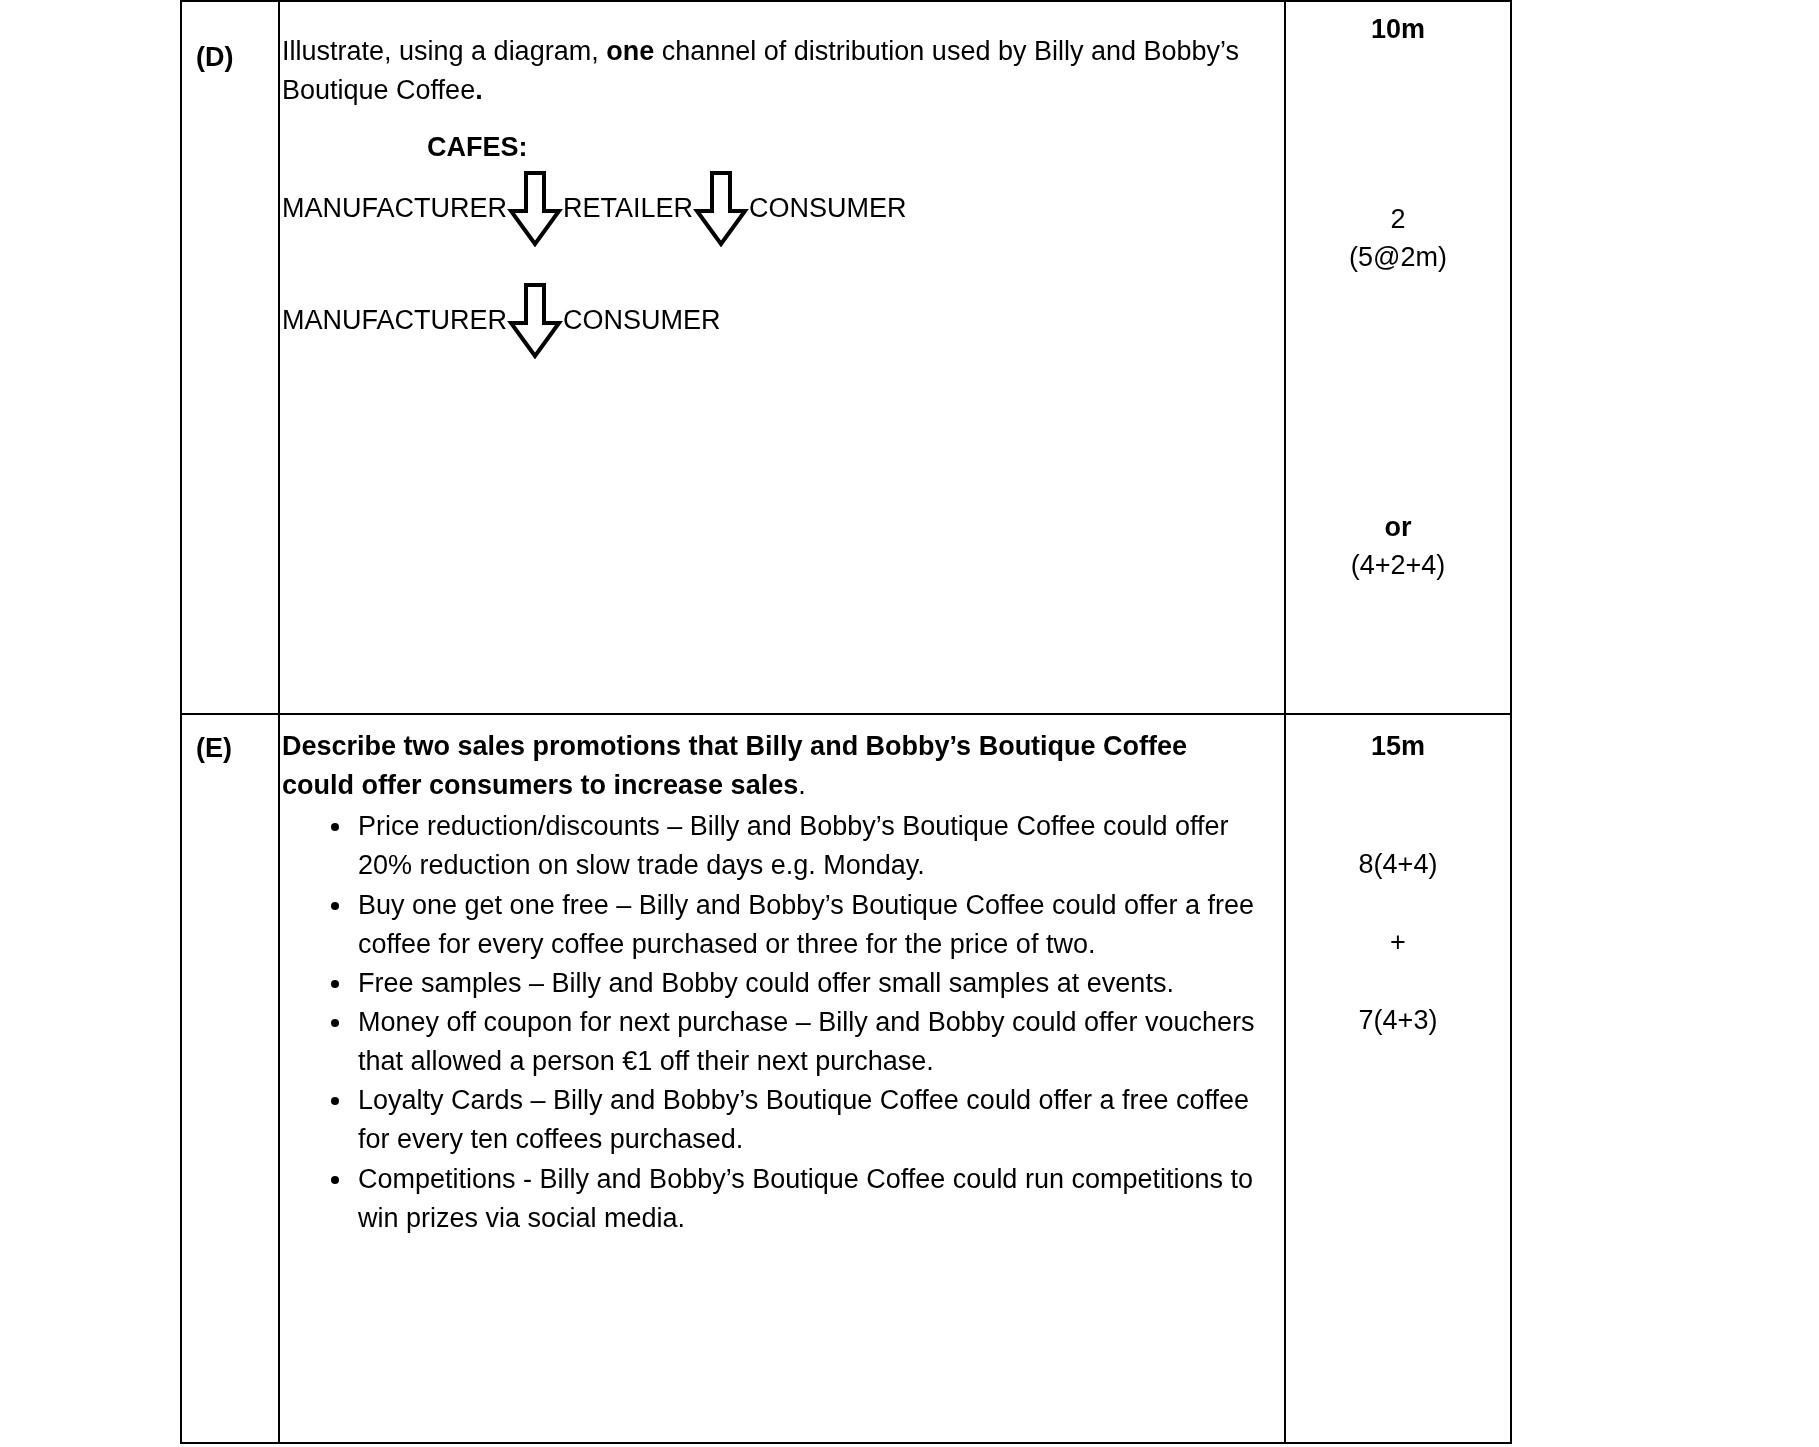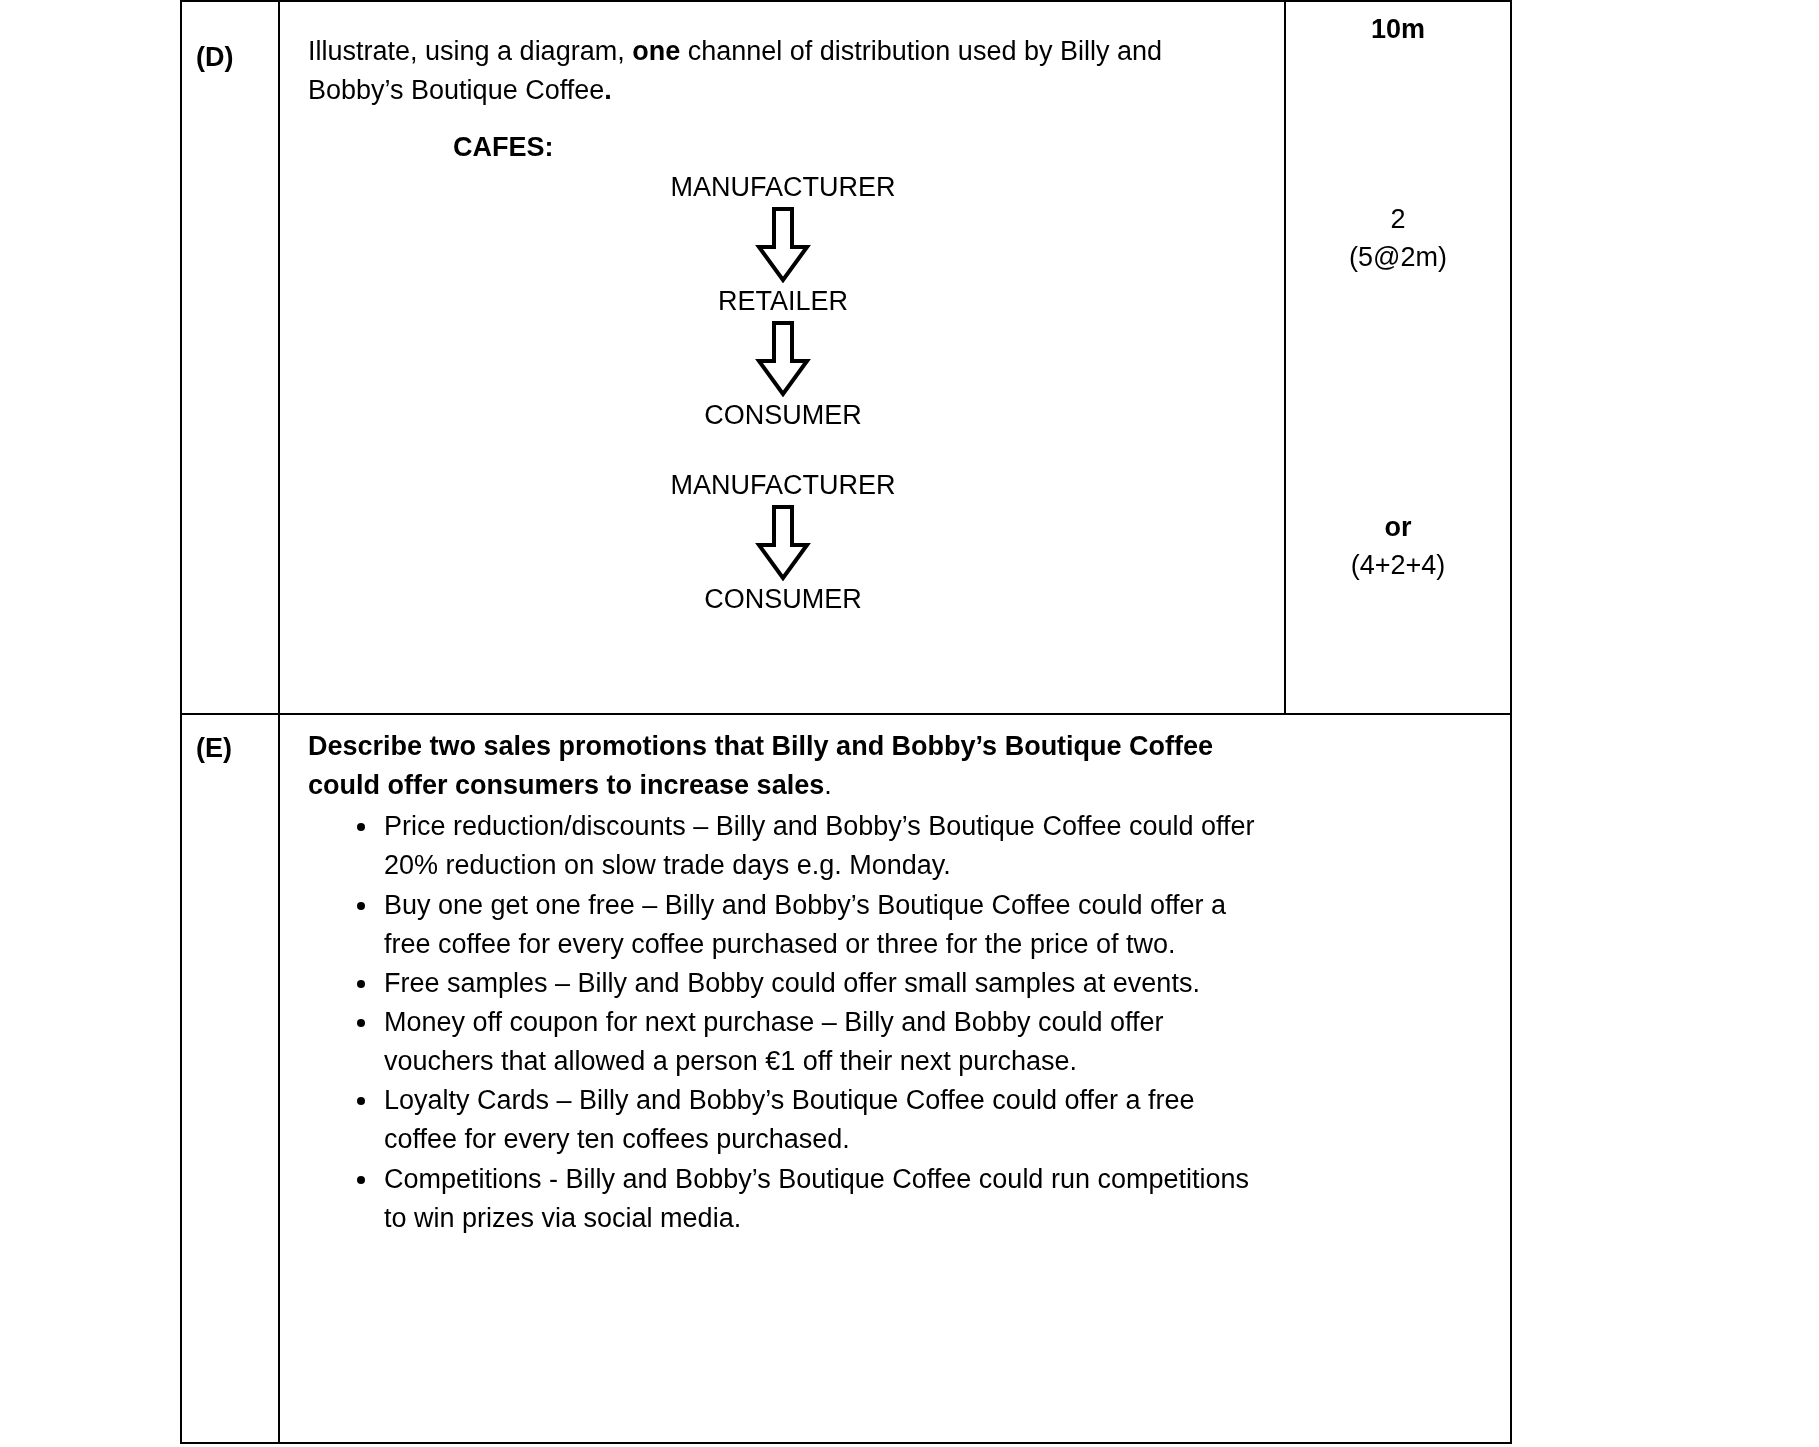--- a/index.html
+++ b/index.html
@@ -25,29 +25,28 @@
     border: 2px solid #000;
   }
   .cell { border-left: 2px solid #000; padding: 12px; }
   .cell.first { border-left: none; }
   .row1 { border-bottom: 2px solid #000; }
   .bold { font-weight: bold; }
 
   .label-cell { padding: 36px 0 0 14px; }
   .label-cell.e { padding-top: 14px; }
 
-  .content-cell { padding: 30px 26px 0 28px; }
+  .content-cell { padding: 30px 26px 0 2px; }
   .content-cell.e { padding-top: 12px; }
 
   .q { margin: 0; max-width: 960px; }
 
   .diag-heading { margin: 18px 0 0 145px; }
   .diag-body {
     display: flex;
-    flex-direction: column;
     align-items: center;
     margin-top: 2px;
     text-align: right;
   }
   .node { line-height: 36px; }
   .arrow { display: block; margin: 2px 0 0 0; }
 
   .online-block { margin-top: 34px; }
 
   .marks-cell { position: relative; }
@@ -121,14 +120,20 @@
     <ul class="promos">
       <li>Price reduction/discounts – Billy and Bobby’s Boutique Coffee could offer 20% reduction on slow trade days e.g.  Monday.</li>
       <li>Buy one get one free – Billy and Bobby’s Boutique Coffee could offer a free coffee for every coffee purchased or three for the price of two.</li>
       <li>Free samples – Billy and Bobby could offer small samples at events.</li>
       <li>Money off coupon for next purchase – Billy and Bobby could offer vouchers that allowed a person €1 off their next purchase.</li>
       <li>Loyalty Cards – Billy and Bobby’s Boutique Coffee could offer a free coffee for every ten coffees purchased.</li>
       <li>Competitions - Billy and Bobby’s Boutique Coffee could run competitions to win prizes via social media.</li>
     </ul>
   </div>
 
+  <div class="cell marks-cell">
+    <div class="mark bold" style="top:12px">15m</div>
+    <div class="mark" style="top:130px">8(4+4)</div>
+    <div class="mark" style="top:208px">+</div>
+    <div class="mark" style="top:286px">7(4+3)</div>
+  </div>
 
 </div>
 
 </body></html>

